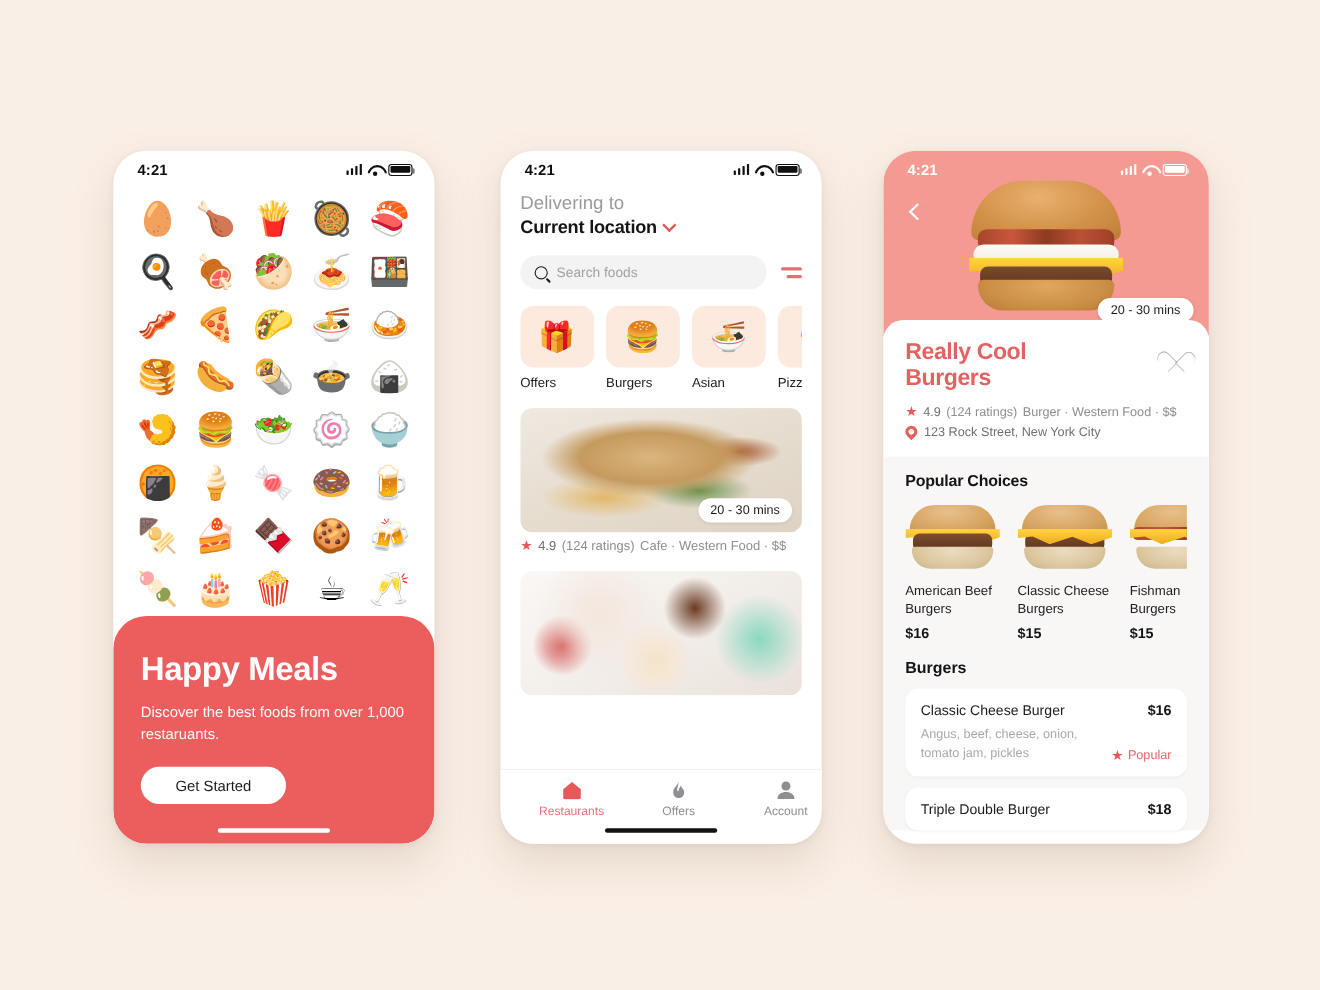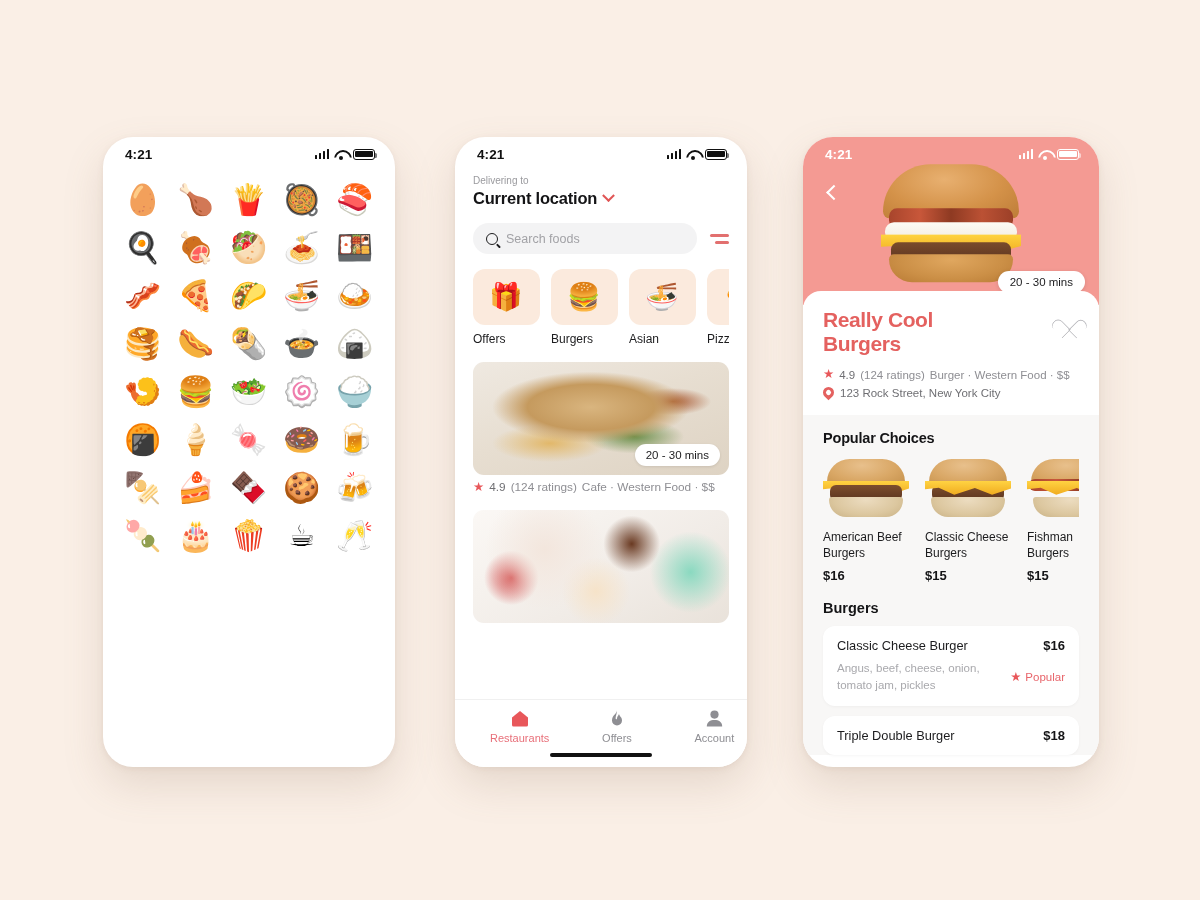--- a/index.html
+++ b/index.html
@@ -84,21 +84,21 @@
     font-family: "Liberation Sans", sans-serif;
   }
   .home-ind {
     position: absolute; bottom: 10px; left: 50%; transform: translateX(-50%);
     width: 102px; height: 4.5px; border-radius: 3px; background: #fff;
   }
   .home-ind.dark { background: #111; }
 
   
   .p2-body { padding: 4px 18px 0 18px; }
-  .deliv-label { font-size: 10px; color: #9a9a9e; }
+  .deliv-label { font-size: 17px; color: #9a9a9e; }
   .deliv-row { display: flex; align-items: center; gap: 7px; margin-top: 3px; }
   .deliv-val { font-size: 16.5px; font-weight: bold; color: #141416; letter-spacing: -0.2px; }
   .chev-d { width: 9px; height: 9px; border-right: 2px solid #E05555; border-bottom: 2px solid #E05555;
             transform: rotate(45deg) translate(-2px,-2px); }
   .search-row { display: flex; align-items: center; gap: 12px; margin-top: 15px; }
   .search-box {
     flex: 1; height: 31px; background: #F3F3F4; border-radius: 16px;
     display: flex; align-items: center; gap: 8px; padding: 0 13px;
   }
   .mag { width: 12px; height: 12px; border: 1.7px solid #1d1d1f; border-radius: 50%; position: relative; flex: none; }
@@ -251,21 +251,21 @@
   .pop-name { margin-top: 10px; font-size: 12px; color: #1c1c1e; line-height: 1.35; }
   .pop-price { margin-top: 7px; font-size: 13px; font-weight: bold; color: #141416; }
   .menu-sec-title { margin-top: 17px; font-size: 14.5px; font-weight: bold; color: #141416; }
   .menu-card {
     margin-top: 10px; background: #fff; border-radius: 12px; padding: 12px 14px;
     box-shadow: 0 1px 3px rgba(0,0,0,.04);
   }
   .mc-row { display: flex; justify-content: space-between; align-items: flex-start; gap: 10px; }
   .mc-name { font-size: 12.8px; color: #1c1c1e; }
   .mc-price { font-size: 13px; font-weight: bold; color: #141416; white-space: nowrap; }
-  .mc-row2 { display: flex; justify-content: space-between; margin-top: 7px; gap: 10px; }
+  .mc-row2 { display: flex; justify-content: space-between; align-items: flex-end; margin-top: 7px; gap: 10px; }
   .mc-desc { font-size: 11.5px; color: #a9a9ad; line-height: 1.45; max-width: 150px; }
   .mc-pop { display: flex; align-items: center; gap: 4px; font-size: 11.5px; color: #E8656B; white-space: nowrap; }
 </style>
 </head>
 <body>
 
 <div class="stage">
 
   <div class="phone" id="phone1">
 
@@ -328,20 +328,26 @@
       <div class="emoji-cell">🍪</div>
       <div class="emoji-cell">🍻</div>
 
       <div class="emoji-cell">🍡</div>
       <div class="emoji-cell">🎂</div>
       <div class="emoji-cell">🍿</div>
       <div class="emoji-cell">☕</div>
       <div class="emoji-cell">🥂</div>
     </div>
 
+    <div class="promo">
+      <h1>Happy Meals</h1>
+      <p>Discover the best foods from over 1,000 restaruants.</p>
+      <button class="cta">Get Started</button>
+      <div class="home-ind"></div>
+    </div>
   </div>
 
   <div class="phone" id="phone2">
 
     <div class="statusbar">
       <span class="sb-time">4:21</span>
       <span class="sb-icons">
         <span class="sig">
             <i></i>
             <i></i>

